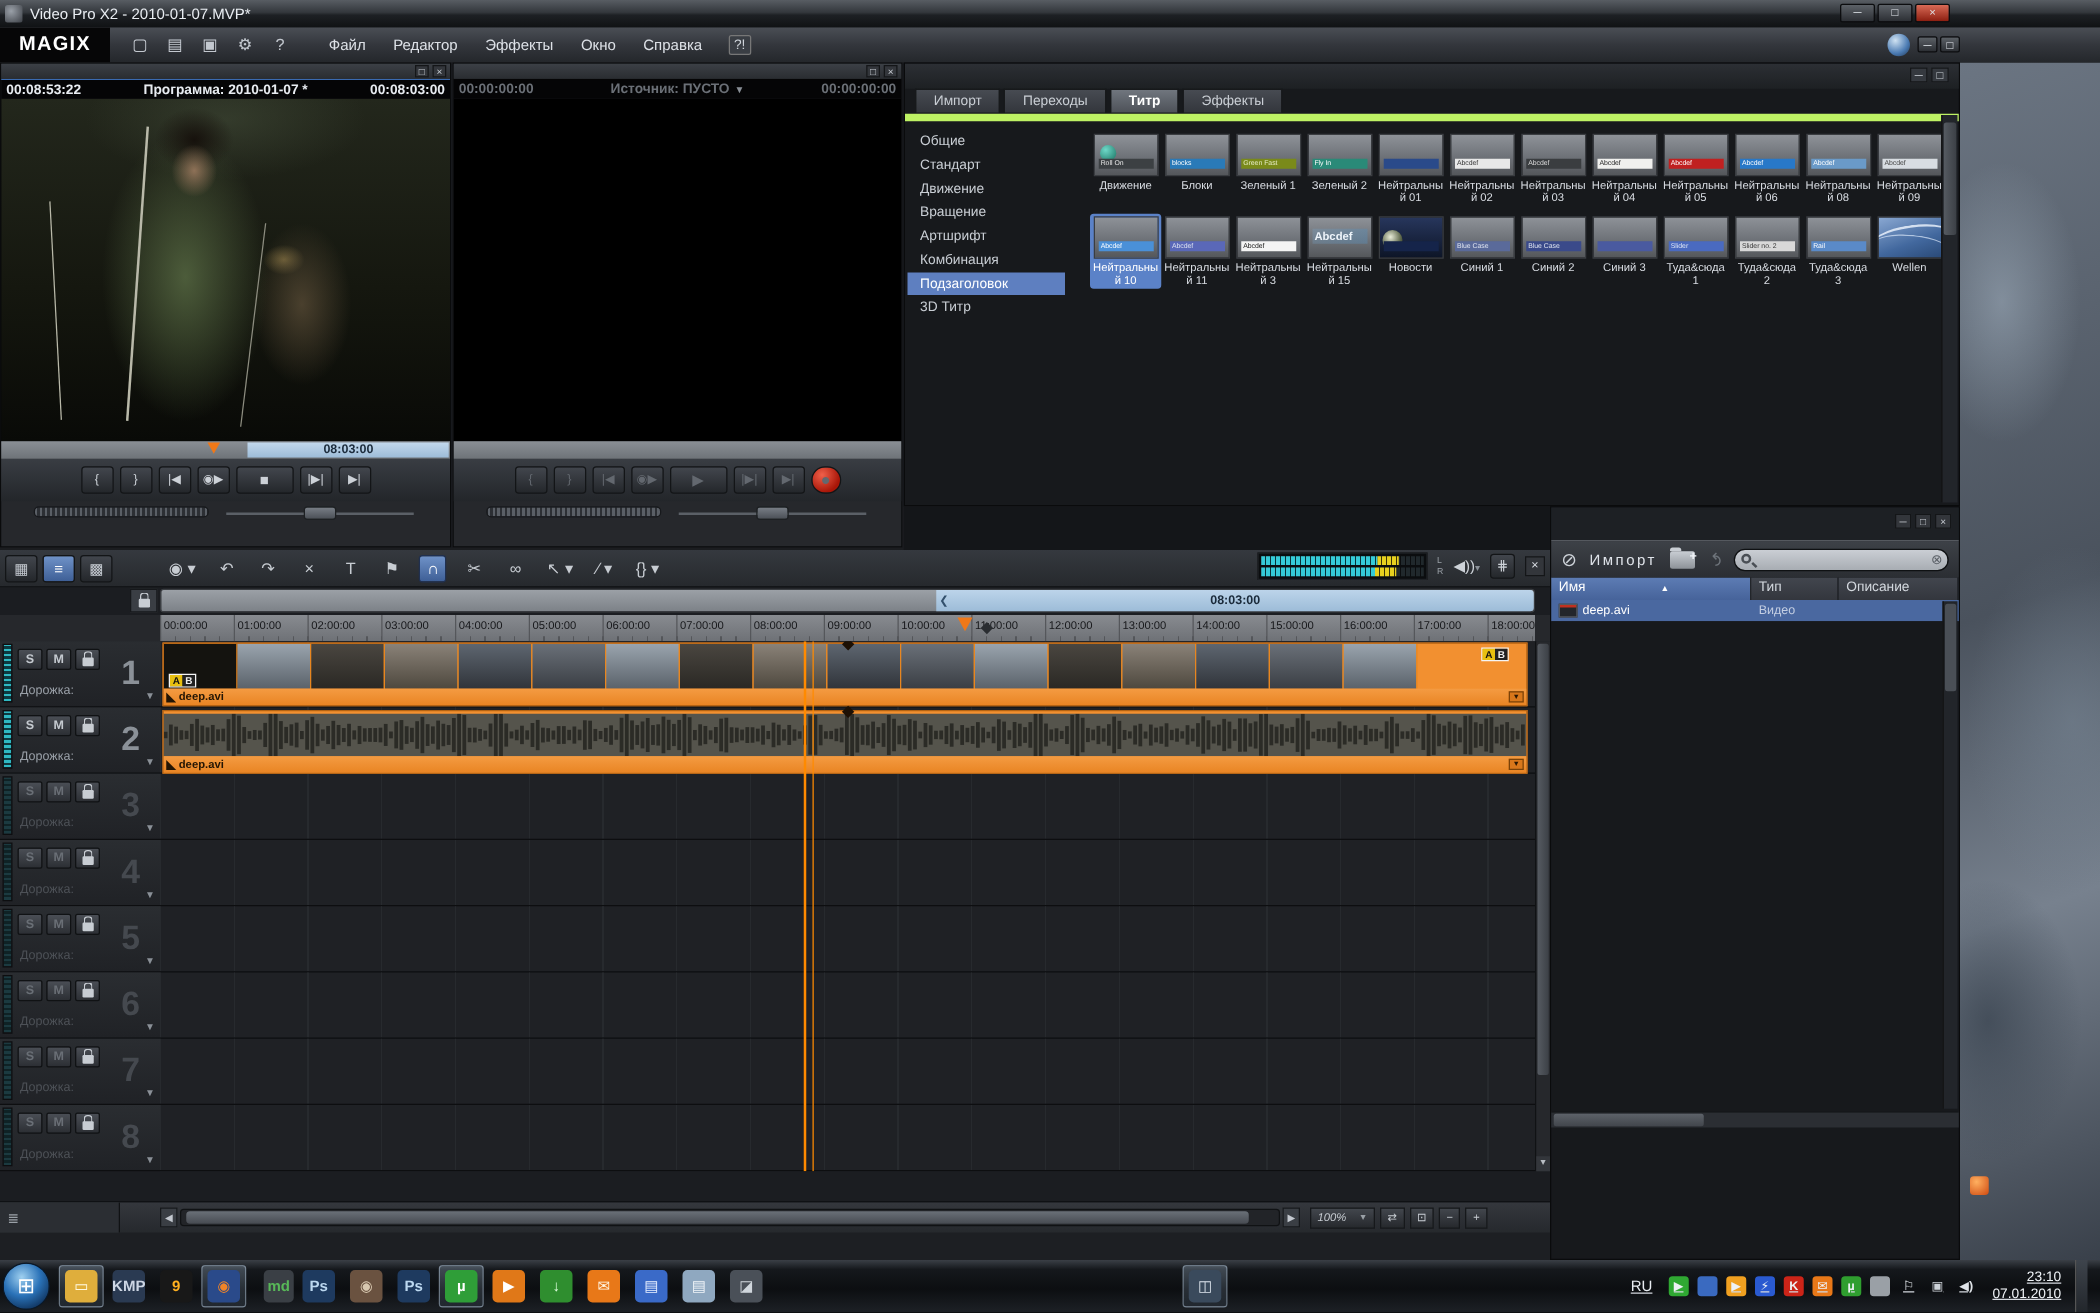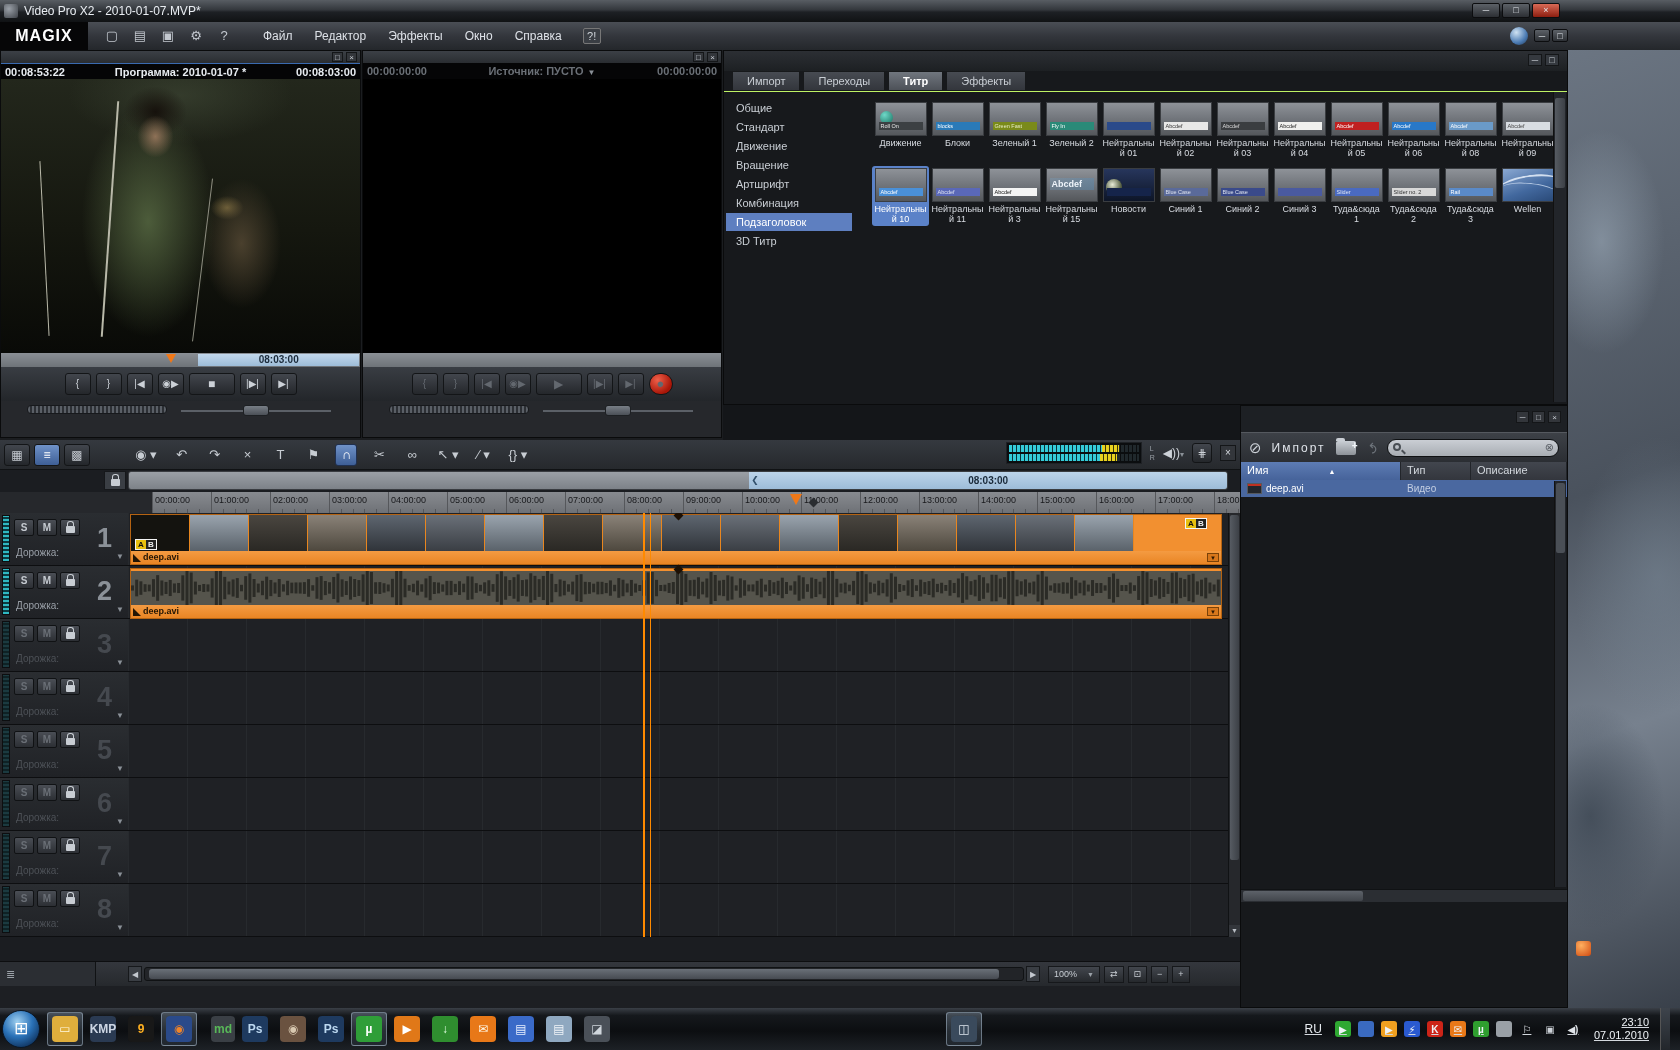--- a/index.html
+++ b/index.html
@@ -86,21 +86,21 @@
   .mediapool{position:absolute;left:723px;top:50px;width:845px;height:355px;
     background:#17191c;border:1px solid #0a0b0c;}
   .mp-top{position:relative;height:20px;background:linear-gradient(180deg,#2c2f34,#1d2023);}
   .mp-ctrls{position:absolute;right:8px;top:3px;display:flex;gap:3px;}
   .mp-ctrls span{font-size:9px;line-height:11px;color:#c8cdd3;width:14px;height:12px;
     text-align:center;background:#35393f;border:1px solid #141618;}
   .mp-tabs{position:absolute;left:8px;top:20px;display:flex;gap:3px;}
   .mp-tab{padding:3px 14px;font-size:11px;color:#c9ced4;border:1px solid #17191b;border-bottom:none;
     background:linear-gradient(180deg,#474b52,#33363c);}
   .mp-tab.active{background:linear-gradient(180deg,#70767e,#4d5158);color:#fff;font-weight:bold;}
-  .mp-content{position:absolute;left:0;top:40px;right:0;bottom:0;border-top:1px solid #bef264;display:flex;}
+  .mp-content{position:absolute;left:0;top:40px;right:0;bottom:0;border-top:6px solid #bef264;display:flex;}
   .mp-cats{width:130px;padding-top:6px;}
   .mp-cat{padding:3px 10px;font-size:11px;color:#c9ced4;margin:1px 2px;}
   .mp-cat.selected{background:#5e7fc0;color:#fff;}
   .mp-grid{flex:1;display:flex;flex-wrap:wrap;align-content:flex-start;padding:8px 0 0 18px;}
   .tpl-cell{width:57px;margin:0 0 6px 0;padding:2px;border-radius:3px;}
   .tpl-cell.selected{background:#5b82c8;}
   .tpl-thumb{position:relative;width:52px;height:34px;margin:0 auto;overflow:hidden;
     background:linear-gradient(180deg,#8e9298 0%,#6e7278 55%,#54575b 100%);border:1px solid #3a3d41;}
   .tpl-band{position:absolute;left:3px;right:3px;top:58%;height:8px;font-size:5.5px;
     line-height:8px;padding-left:2px;color:#fff;overflow:hidden;white-space:nowrap;}
@@ -155,21 +155,21 @@
   .lock-ic::before{content:"";position:absolute;top:-5px;left:1px;width:5px;height:5px;
     border:1.5px solid #c8cdd3;border-bottom:none;border-radius:3px 3px 0 0;}
   .range-bar{position:absolute;left:128px;top:1px;width:1100px;height:19px;border-radius:3px;
     background:linear-gradient(180deg,#9ba0a6,#7d8288);border:1px solid #3a3d41;}
   .range-blue{position:absolute;left:56.5%;right:0;top:0;bottom:0;border-radius:0 3px 3px 0;
     background:linear-gradient(180deg,#bcd4ea,#9dbcd8);color:#1a2a3a;font-size:10px;font-weight:bold;
     text-align:center;line-height:17px;}
   .range-blue::before{content:"❮";position:absolute;left:2px;font-size:9px;color:#33506c;}
   .tl-rulerrow{position:relative;height:21px;background:#26282c;}
   .tl-ruler{position:absolute;left:128px;top:0;width:1100px;height:21px;overflow:hidden;
-    background:linear-gradient(180deg,#888b90,#6e7176);display:flex;margin-left:24px;}
+    background:linear-gradient(180deg,#888b90,#6e7176);display:flex;}
   .ruler-label{flex:0 0 59px;font-size:9px;color:#17181b;padding:3px 0 0 2px;white-space:nowrap;
     border-left:1px solid #55575b;}
   .tl-ruler::after{content:"";position:absolute;left:0;right:0;bottom:0;height:4px;
     background:repeating-linear-gradient(90deg,#54565a 0 1px,transparent 1px 11.8px);}
   .ruler-ph{position:absolute;left:638px;top:2px;width:0;height:0;z-index:5;
     border-left:6px solid transparent;border-right:6px solid transparent;border-top:11px solid #f07818;}
   .ruler-diamond{position:absolute;left:658px;top:7px;width:7px;height:7px;background:#2a2d31;transform:rotate(45deg);z-index:5;}
   .tl-body{position:relative;height:424px;}
   .track-heads{position:absolute;left:0;top:0;width:128px;height:424px;background:#222428;}
   .track-head{position:relative;height:53px;border-bottom:1px solid #0d0e10;background:linear-gradient(180deg,#2a2d31,#202226);}
@@ -226,21 +226,21 @@
   .tl-empty{height:25px;background:#1b1d21;border-bottom:1px solid #0d0e10;}
   .tl-scrollrow{position:relative;height:24px;background:linear-gradient(180deg,#34373d,#26292d);display:flex;align-items:center;}
   .corner-box{width:96px;height:100%;background:#2b2e33;border-right:1px solid #101214;
     display:flex;align-items:center;padding-left:6px;}
   .corner-box span{font-size:11px;color:#9aa0a7;}
   .hs-arr{width:14px;height:16px;font-size:8px;line-height:16px;text-align:center;color:#c3c8cf;
     background:#3a3e44;border:1px solid #16181b;margin-left:32px;}
   .hs-track{position:relative;width:880px;height:14px;margin:0 2px;background:#222428;border:1px solid #101214;border-radius:3px;}
   .hs-thumb{position:absolute;left:4px;top:1px;bottom:1px;width:850px;border-radius:3px;
     background:linear-gradient(180deg,#6a7078,#474b52);}
-  .zoom-box{display:flex;align-items:center;gap:4px;margin-left:8px;}
+  .zoom-box{display:flex;align-items:center;gap:4px;margin-left:8px;font-style:italic;}
   .zoom-box .zb{height:17px;border:1px solid #16181b;background:linear-gradient(180deg,#42464d,#26292d);
     color:#c7ccd2;font-size:9px;line-height:15px;text-align:center;padding:0 5px;}
   .zoom-level{min-width:52px;display:flex;justify-content:space-between;align-items:center;}
   .zoom-level .dd{font-size:7px;color:#9aa0a7;margin-left:6px;}
   .tl-status{height:22px;background:linear-gradient(180deg,#303338,#232529);border-top:1px solid #45494f;
     display:flex;align-items:center;font-size:10px;color:#c3c8cf;padding-left:10px;gap:10px;}
   
   .import-panel{position:absolute;left:1240px;top:405px;width:328px;height:603px;background:#17191c;border:1px solid #0a0b0c;}
   .ip-top{position:relative;height:26px;background:#1d2024;}
   .ip-ctrls{position:absolute;right:6px;top:5px;display:flex;gap:3px;}

